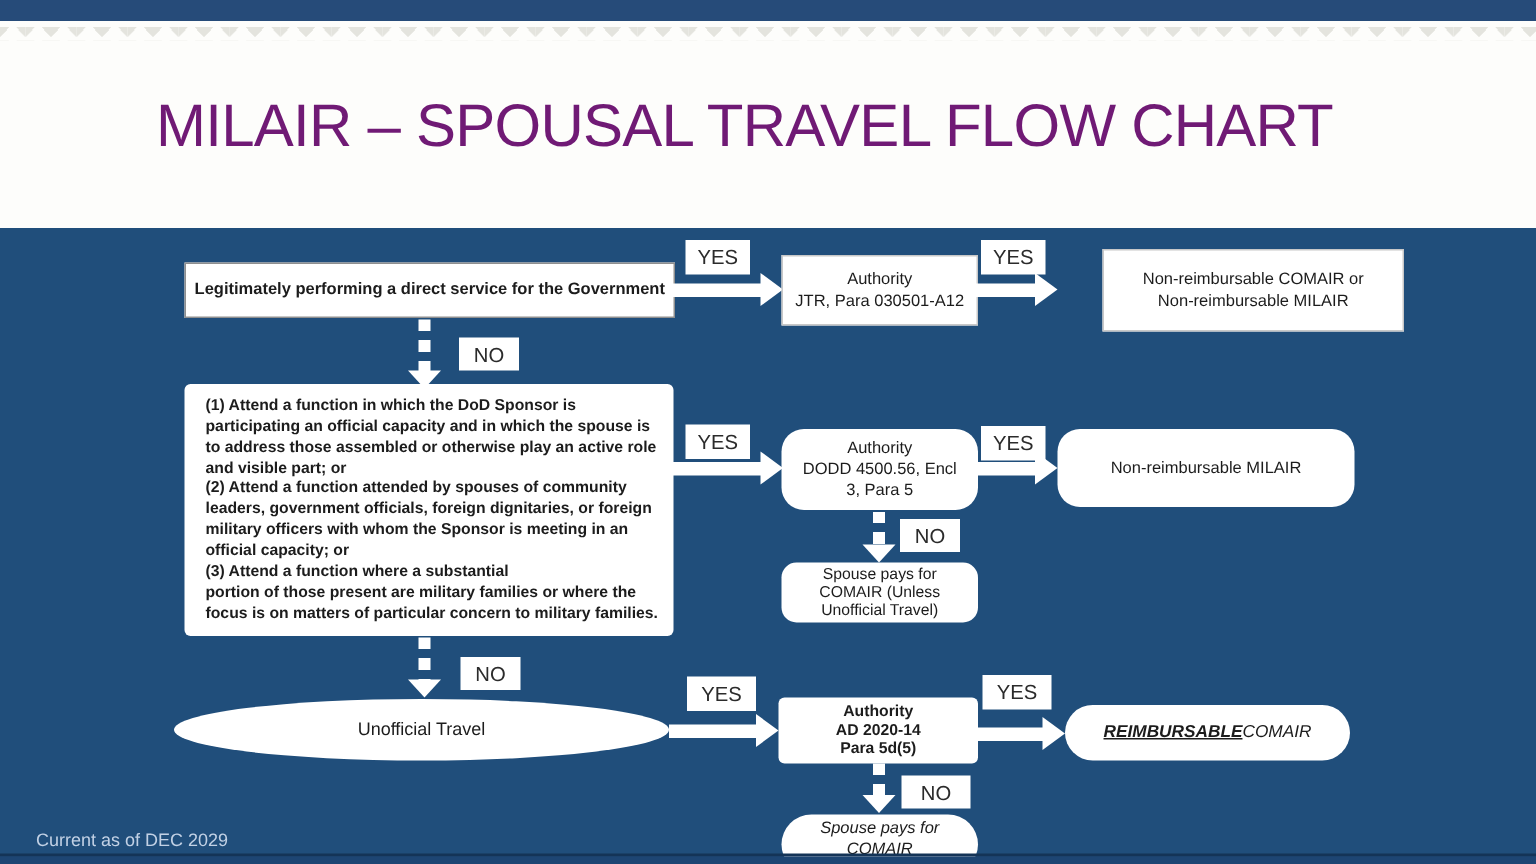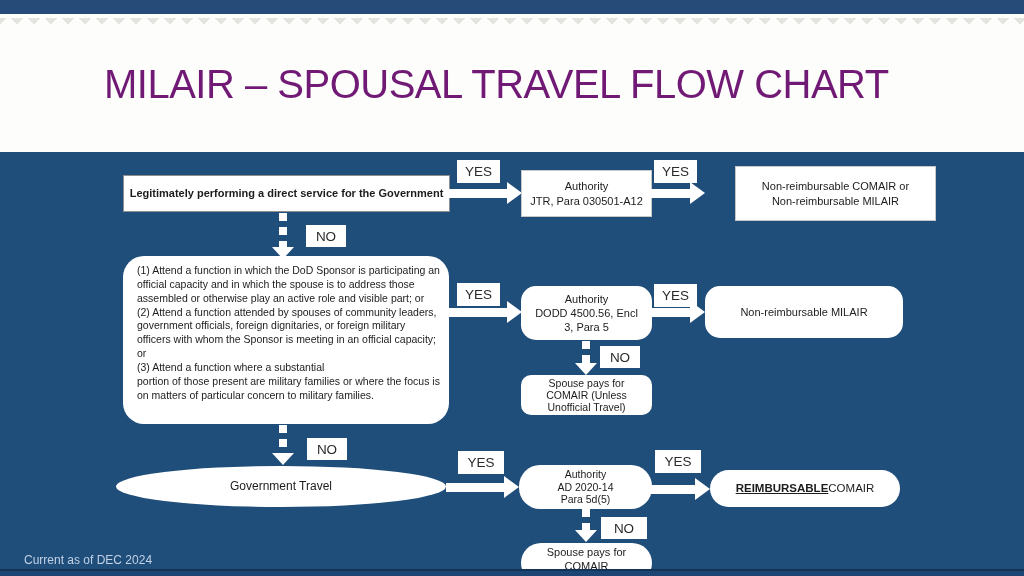--- a/index.html
+++ b/index.html
@@ -21,22 +21,22 @@
   }
   .node {
     position:absolute; background:#FFFFFF; color:#1c1c1c; box-sizing:border-box;
     display:flex; align-items:center; justify-content:center;
     text-align:center; white-space:pre-line; font-size:11px; line-height:1.3;
   }
   .rect     { border:1px solid #8f8f8f; }
   .soft     { border:1px solid #c8c8c8; }
   .round15  { border-radius:15px; }
   .round10  { border-radius:10px; }
-  .round21  { border-radius:21px; }
-  .pill     { border-radius:20px; }
+  .round21  { border-radius:4px;font-weight:bold; }
+  .pill     { border-radius:20px;font-style:italic; }
   .ellipse  { border-radius:50%; }
   .lbl {
     position:absolute; background:#FFFFFF; color:#2b2b2b; font-size:13.5px;
     display:flex; align-items:center; justify-content:center;
   }
   .harrow { position:absolute; height:24px; }
   .harrow .shaft { position:absolute; left:0; right:13px; top:7.5px; height:9px; background:#FFFFFF; }
   .harrow .head  { position:absolute; right:0; top:1px; width:0; height:0;
                    border-left:15px solid #FFFFFF; border-top:11px solid transparent; border-bottom:11px solid transparent; }
   .varrow { position:absolute; width:22px; }
@@ -123,21 +123,21 @@
   <div class="node round10" style="left:521px; top:375px; width:131px; height:40px; font-size:10.5px; line-height:1.16;">Spouse pays for
 COMAIR (Unless
 Unofficial Travel)</div>
 
   <div class="varrow" style="left:272px; top:425px; height:40px;">
     <div class="dashes"></div>
     <div class="head"></div>
   </div>
   <div class="lbl" style="left:307px; top:438px; width:40px; height:22px;">NO</div>
 
-  <div class="node ellipse" style="left:116px; top:466px; width:330px; height:41px; font-size:12px;">Government Travel</div>
+  <div class="node ellipse" style="left:116px; top:466px; width:330px; height:41px; font-size:12px;">Unofficial Travel</div>
 
   <div class="lbl" style="left:458px; top:451px; width:46px; height:23px;">YES</div>
 
   <div class="harrow" style="left:446px; top:475px; width:73px;">
     <div class="shaft"></div>
     <div class="head"></div>
   </div>
 
   <div class="node round21" style="left:519px; top:465px; width:133px; height:44px; font-size:10.5px; line-height:1.22;">Authority
 AD 2020-14
@@ -157,17 +157,17 @@
 
   <div class="varrow" style="left:575px; top:509px; height:33px;">
     <div class="dashes"></div>
     <div class="head"></div>
   </div>
   <div class="lbl" style="left:601px; top:517px; width:46px; height:22px;">NO</div>
 
   <div class="node pill" style="left:521px; top:543px; width:131px; height:40px; align-items:flex-start; padding-top:3px; line-height:1.25; z-index:1;">Spouse pays for
 COMAIR</div>
 
-  <div class="footer">Current as of DEC 2024</div>
+  <div class="footer">Current as of DEC 2029</div>
   <div class="bottom-line"></div>
   <div class="bottom-strip"></div>
 
 </div>
 
 </body></html>

